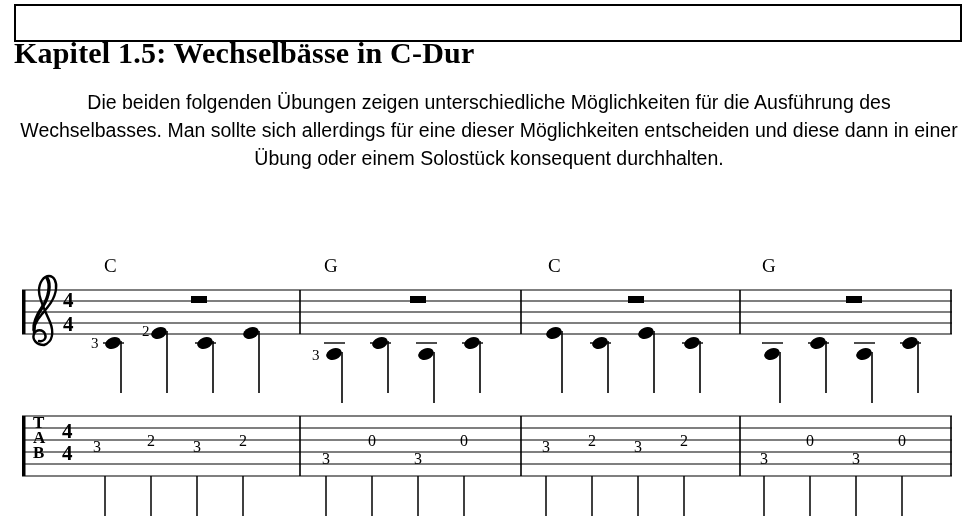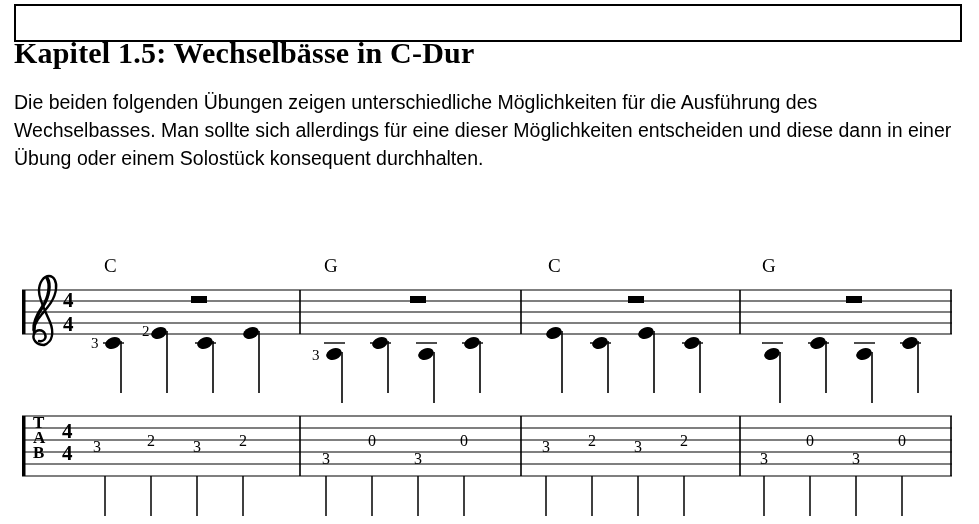--- a/index.html
+++ b/index.html
@@ -39,21 +39,21 @@
   }
 
   
   #body-text {
     position: absolute;
     left: 14px;
     top: 88px;
     width: 950px;
     font-size: 19.5px;
     line-height: 28px;
-    text-align: left;
+    text-align: center;
   }
 
   
   #score {
     position: absolute;
     left: 0;
     top: 250px;
     width: 979px;
     height: 274px;
   }

